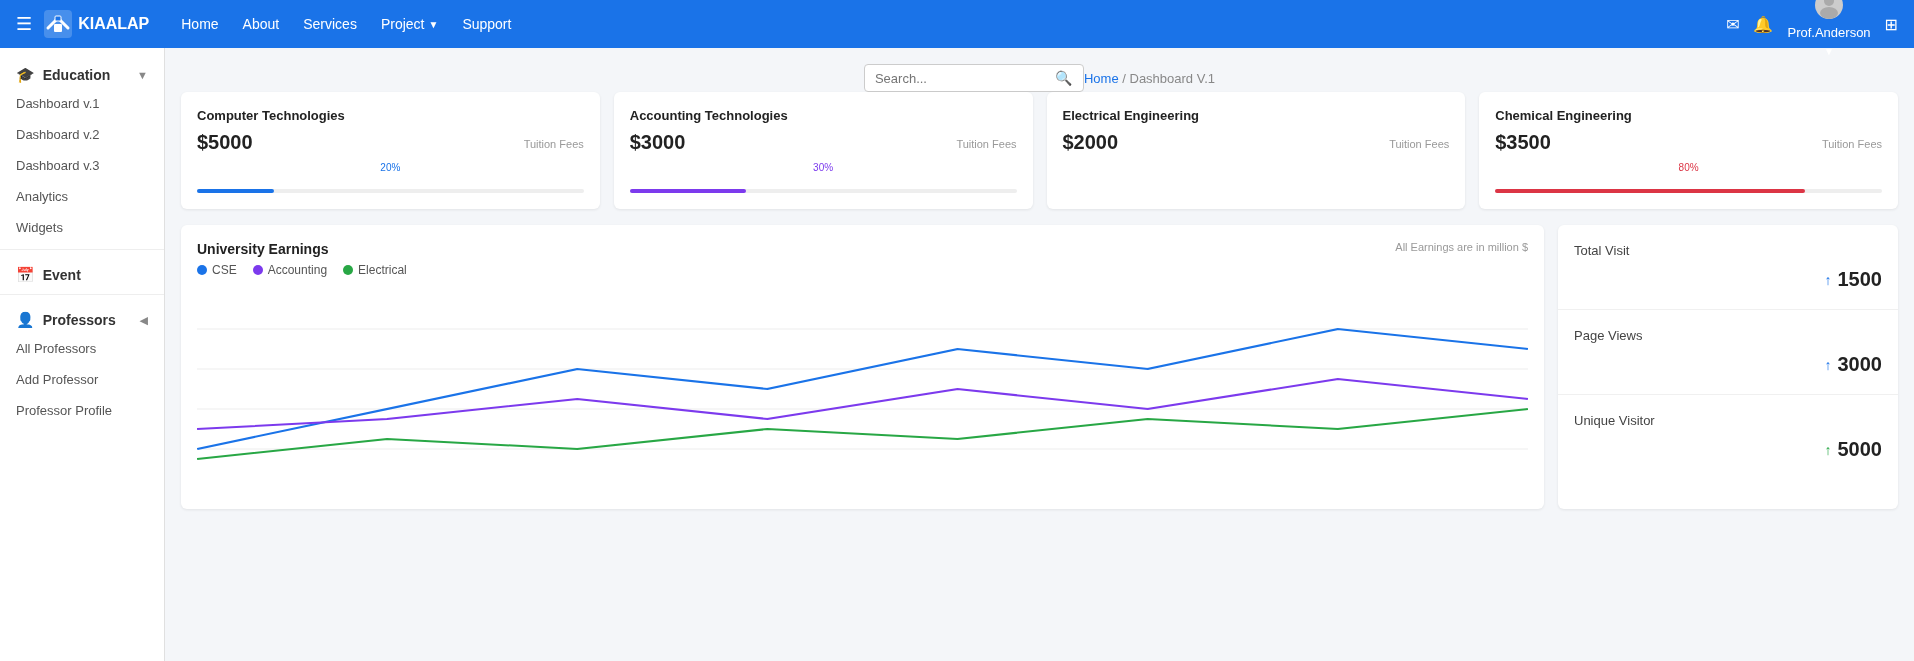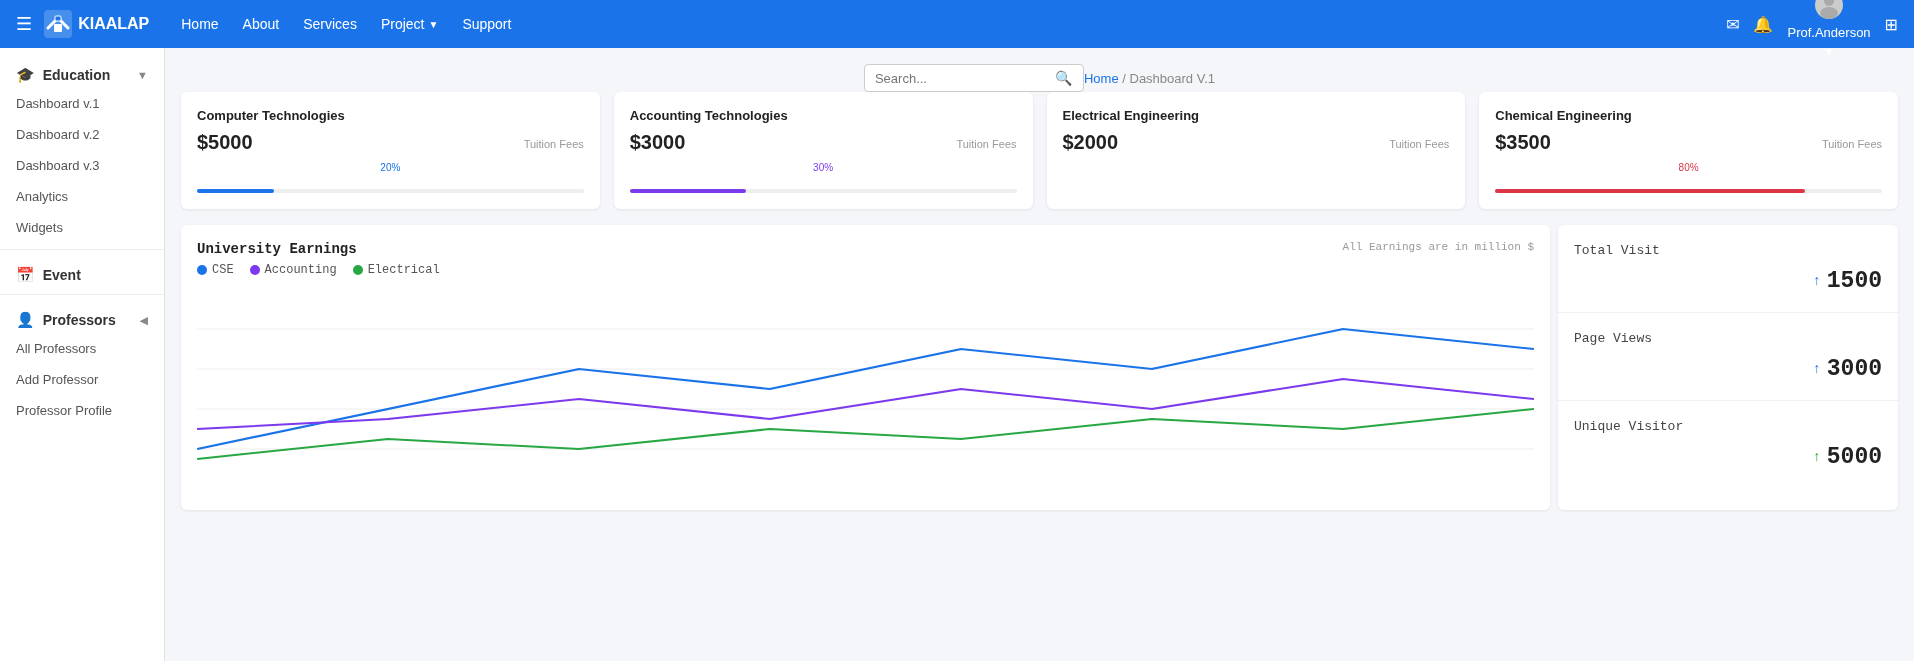--- a/index.html
+++ b/index.html
@@ -220,22 +220,21 @@
     }
     .progress-fill {
       height: 100%;
       border-radius: 2px;
     }
 
     
     .lower-row {
       display: grid;
       grid-template-columns: 1fr 340px;
-      gap: 8px;
-      font-family: Liberation Mono, monospace;
+      gap: 14px;
     }
     .chart-card {
       background: white;
       border-radius: 6px;
       padding: 16px;
       box-shadow: 0 1px 3px rgba(0,0,0,0.08);
       min-height: 260px;
     }
     .chart-header {
       display: flex;
@@ -288,21 +287,21 @@
       font-weight: 500;
       margin-bottom: 10px;
     }
     .stat-value-row {
       display: flex;
       justify-content: flex-end;
       align-items: center;
       gap: 6px;
     }
     .stat-value {
-      font-size: 23px;
+      font-size: 20px;
       font-weight: bold;
       color: #222;
       text-align: center;
     }
     .stat-arrow-up {
       color: #1a73e8;
       font-size: 14px;
     }
     .stat-arrow-up-green {
       color: #28a745;

